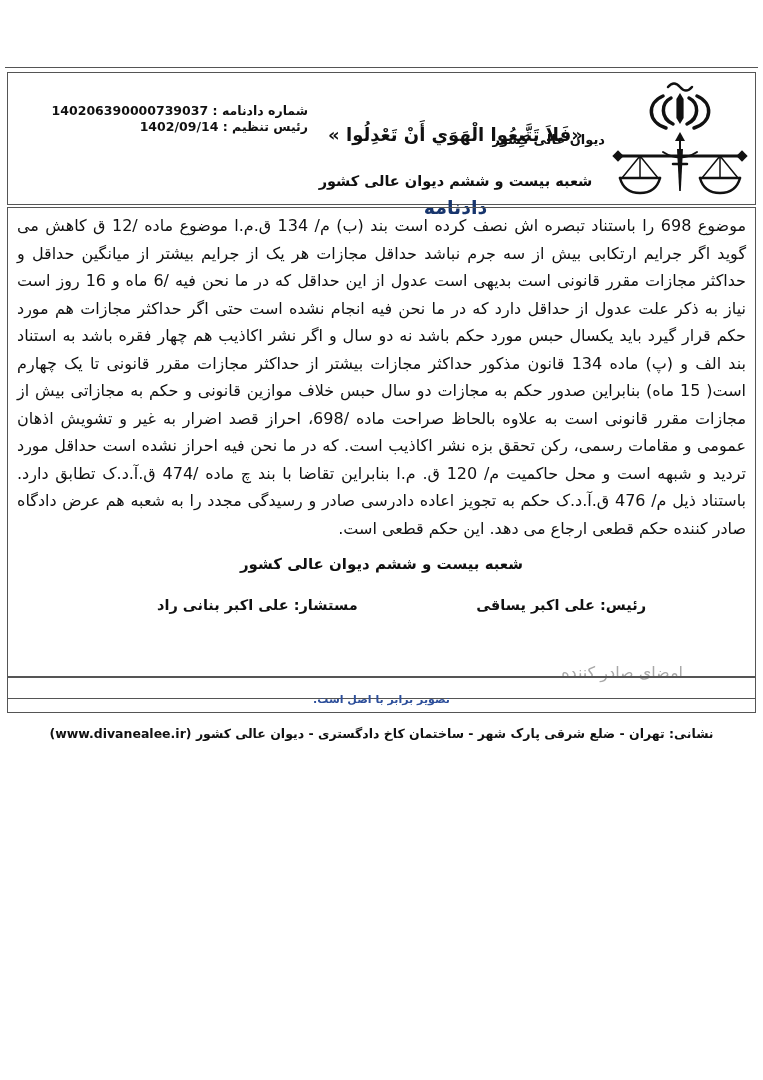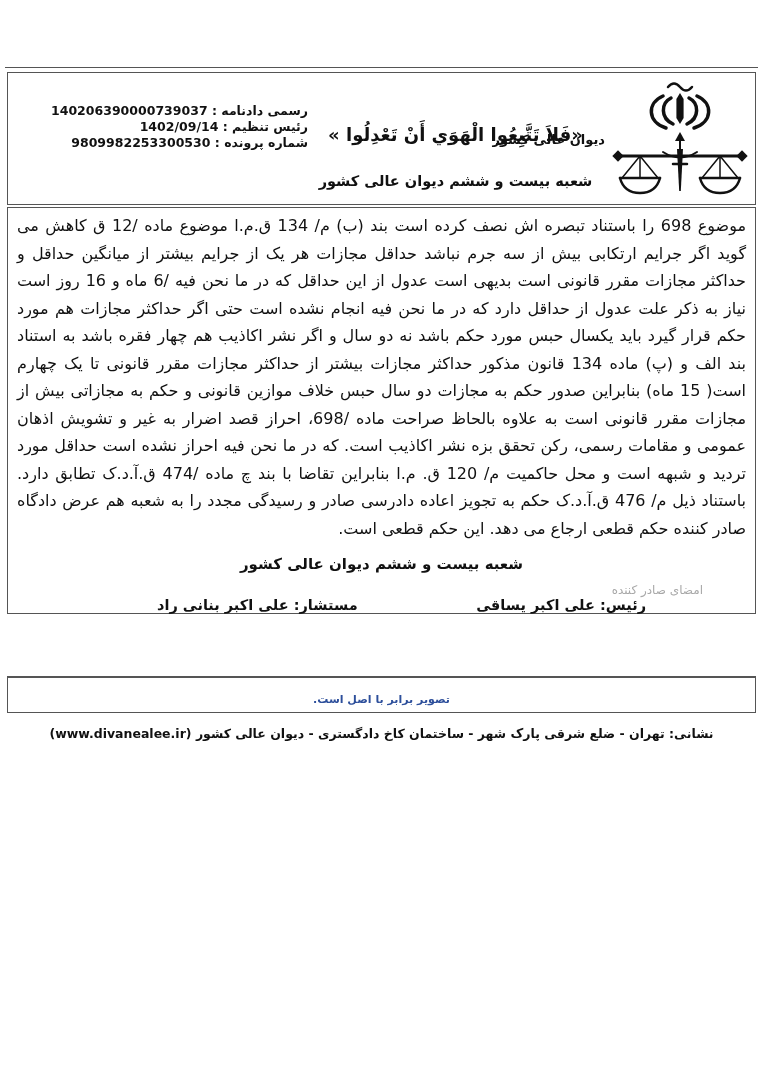--- a/index.html
+++ b/index.html
@@ -41,43 +41,43 @@
   .fields-col{
     width:300px;flex:0 0 300px;
     padding-top:30px;box-sizing:border-box;
     font-size:12.5px;font-weight:bold;
     text-align:right;
   }
   .field-row{line-height:16px;white-space:nowrap;direction:rtl;}
   .field-row .fv{unicode-bidi:embed;direction:ltr;}
   
   .body-box{
-    position:absolute;top:207px;left:7px;right:7px;height:407px;
+    position:absolute;top:207px;left:7px;right:7px;height:492px;
     border:1.5px solid var(--border,#555);
     box-sizing:border-box;
     padding:4px 9px 0 9px;
   }
   .main-text{
     margin:0;
     font-size:16px;line-height:27.5px;
     text-align:justify;
   }
   .branch-line{
     text-align:center;font-weight:bold;font-size:15px;margin-top:13px;
   }
   .sign-row{
     display:flex;justify-content:space-between;
     font-weight:bold;font-size:14.5px;
     margin-top:24px;
     padding-right:100px;padding-left:140px;
   }
   .sig-note{
-    position:absolute;right:52px;bottom:16px;
+    position:absolute;right:72px;bottom:16px;
     color:var(--signature-gray,#a8a8a8);
-    font-size:12px;
+    font-size:16px;
   }
   
   .footer-box{
     position:absolute;top:676px;left:7px;right:7px;height:37px;
     border:1.5px solid var(--border,#555);border-top-width:2.5px;
     box-sizing:border-box;
     text-align:center;padding-top:15px;
   }
   .certified-line{
     color:var(--footer-blue,#2d4f9b);
@@ -129,34 +129,31 @@
             <path d="M95,99 q4,15 20,15 q16,0 20,-15" stroke-width="2.5"></path>
           </g>
         </svg>
       </span>
       <div class="emblem-caption">دیوان عالی کشور</div>
     </div>
 
     <div class="center-col">
       <div class="verse">«فَلاَ تَتَّبِعُوا الْهَوَي أَنْ تَعْدِلُوا »</div>
       <div class="branch-title">شعبه بیست و ششم دیوان عالی کشور</div>
+      <div class="doc-type">دادنامه</div>
     </div>
 
     <div class="fields-col">
       <div class="field-row">
-        <span class="fl">رسمی دادنامه :</span>
+        <span class="fl">شماره دادنامه :</span>
         <span class="fv">140206390000739037</span>
       </div>
       <div class="field-row">
         <span class="fl">رئیس تنظیم :</span>
         <span class="fv">1402/09/14</span>
-      </div>
-      <div class="field-row">
-        <span class="fl">شماره پرونده :</span>
-        <span class="fv">9809982253300530</span>
       </div>
     </div>
 
   </div>
 
   <div class="body-box">
     <p class="main-text">موضوع 698 را باستناد تبصره اش نصف کرده است بند (ب) م/ 134 ق.م.ا موضوع ماده /12 ق کاهش می گوید اگر جرایم ارتکابی بیش از سه جرم نباشد حداقل مجازات هر یک از جرایم بیشتر از میانگین حداقل و حداکثر مجازات مقرر قانونی است بدیهی است عدول از این حداقل که در ما نحن فیه /6 ماه و 16 روز است نیاز به ذکر علت عدول از حداقل دارد که در ما نحن فیه انجام نشده است حتی اگر حداکثر مجازات هم مورد حکم قرار گیرد باید یکسال حبس مورد حکم باشد نه دو سال و اگر نشر اکاذیب هم چهار فقره باشد به استناد بند الف و (پ) ماده 134 قانون مذکور حداکثر مجازات بیشتر از حداکثر مجازات مقرر قانونی تا یک چهارم است( 15 ماه) بنابراین صدور حکم به مجازات دو سال حبس خلاف موازین قانونی و حکم به مجازاتی بیش از مجازات مقرر قانونی است به علاوه بالحاظ صراحت ماده /698، احراز قصد اضرار به غیر و تشویش اذهان عمومی و مقامات رسمی، رکن تحقق بزه نشر اکاذیب است. که در ما نحن فیه احراز نشده است حداقل مورد تردید و شبهه است و محل حاکمیت م/ 120 ق. م.ا بنابراین تقاضا با بند چ ماده /474 ق.آ.د.ک تطابق دارد. باستناد ذیل م/ 476 ق.آ.د.ک حکم به تجویز اعاده دادرسی صادر و رسیدگی مجدد را به شعبه هم عرض دادگاه صادر کننده حکم قطعی ارجاع می دهد. این حکم قطعی است.</p>
     <div class="branch-line">شعبه بیست و ششم دیوان عالی کشور</div>
     <div class="sign-row">
       <span>رئیس: علی اکبر یساقی</span>

